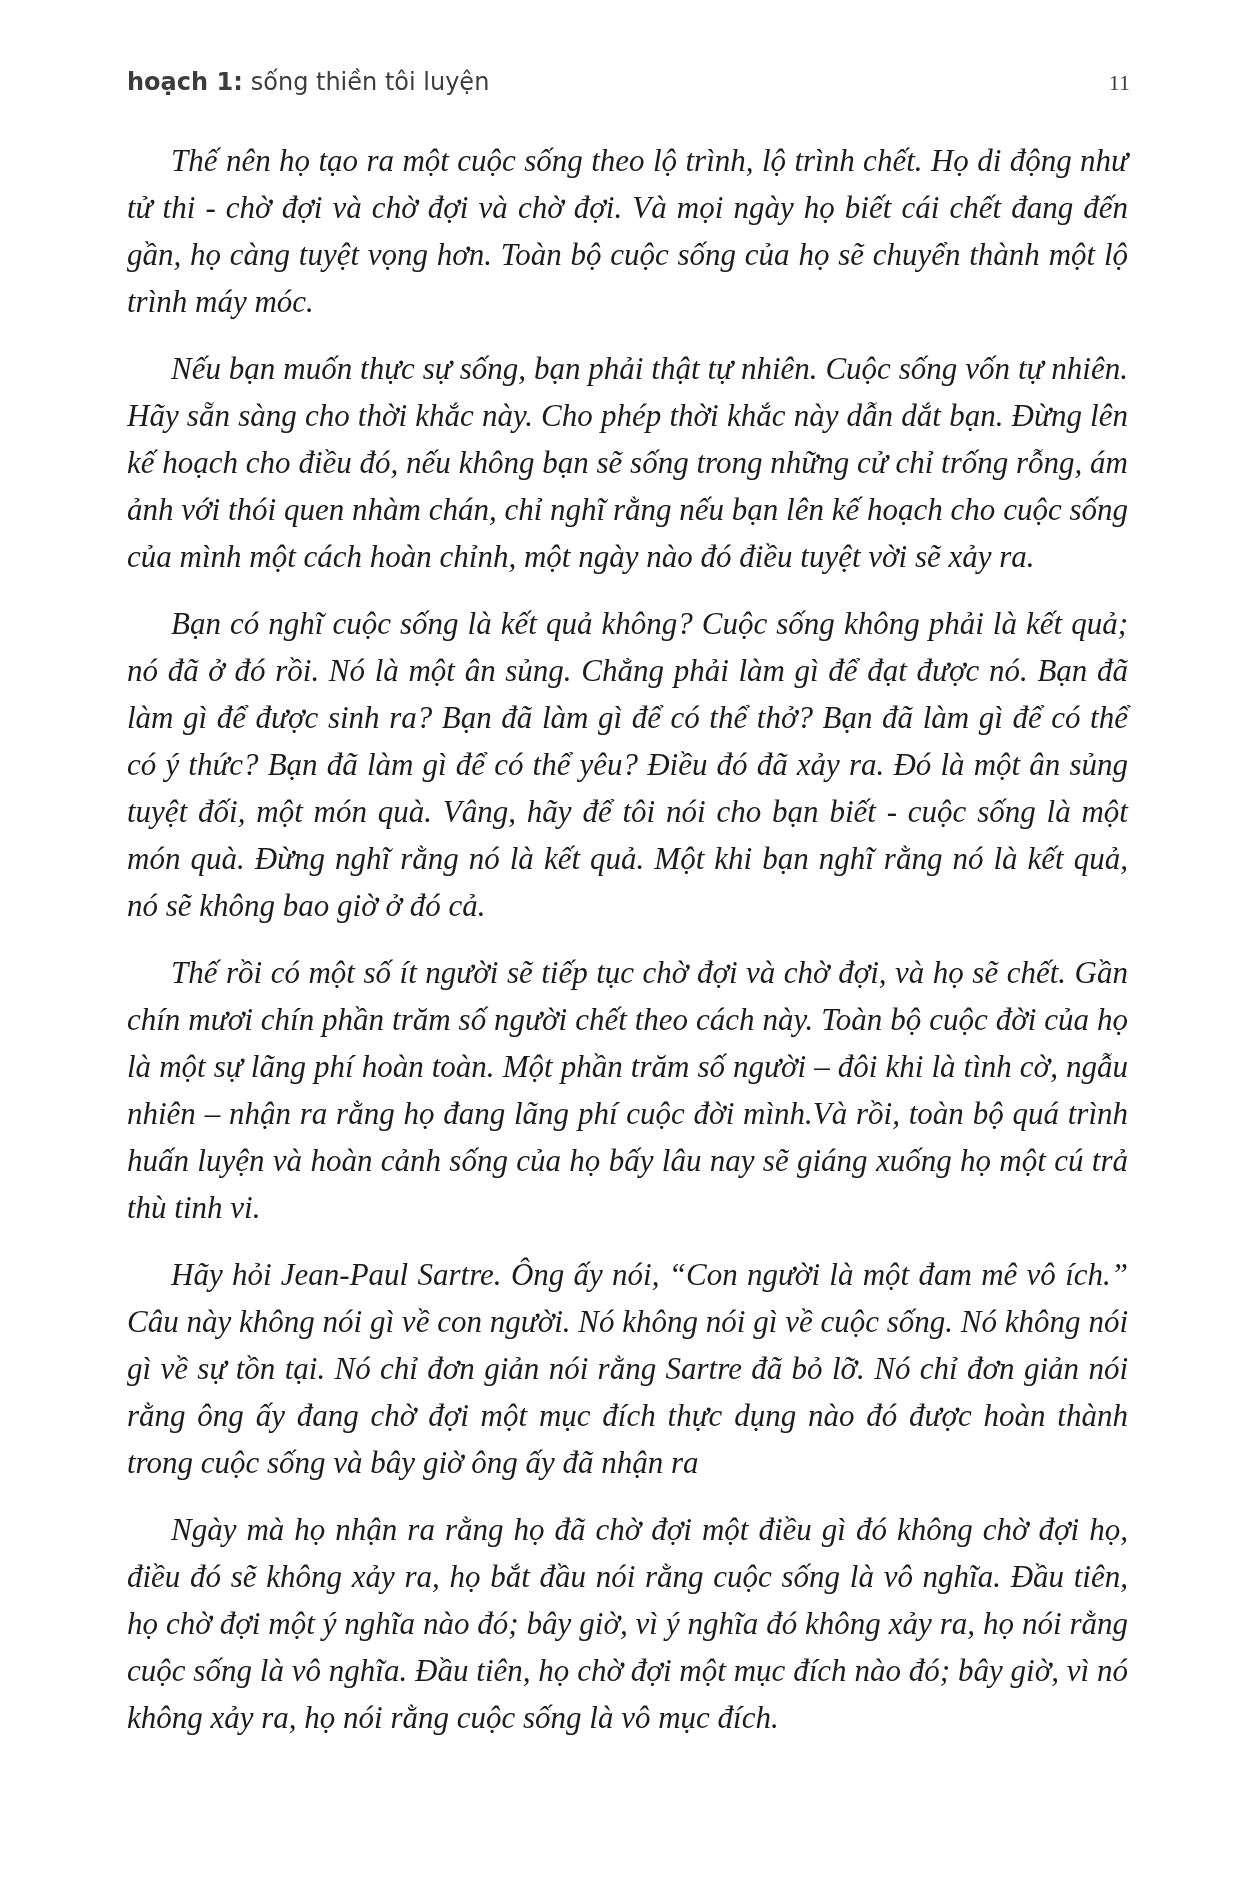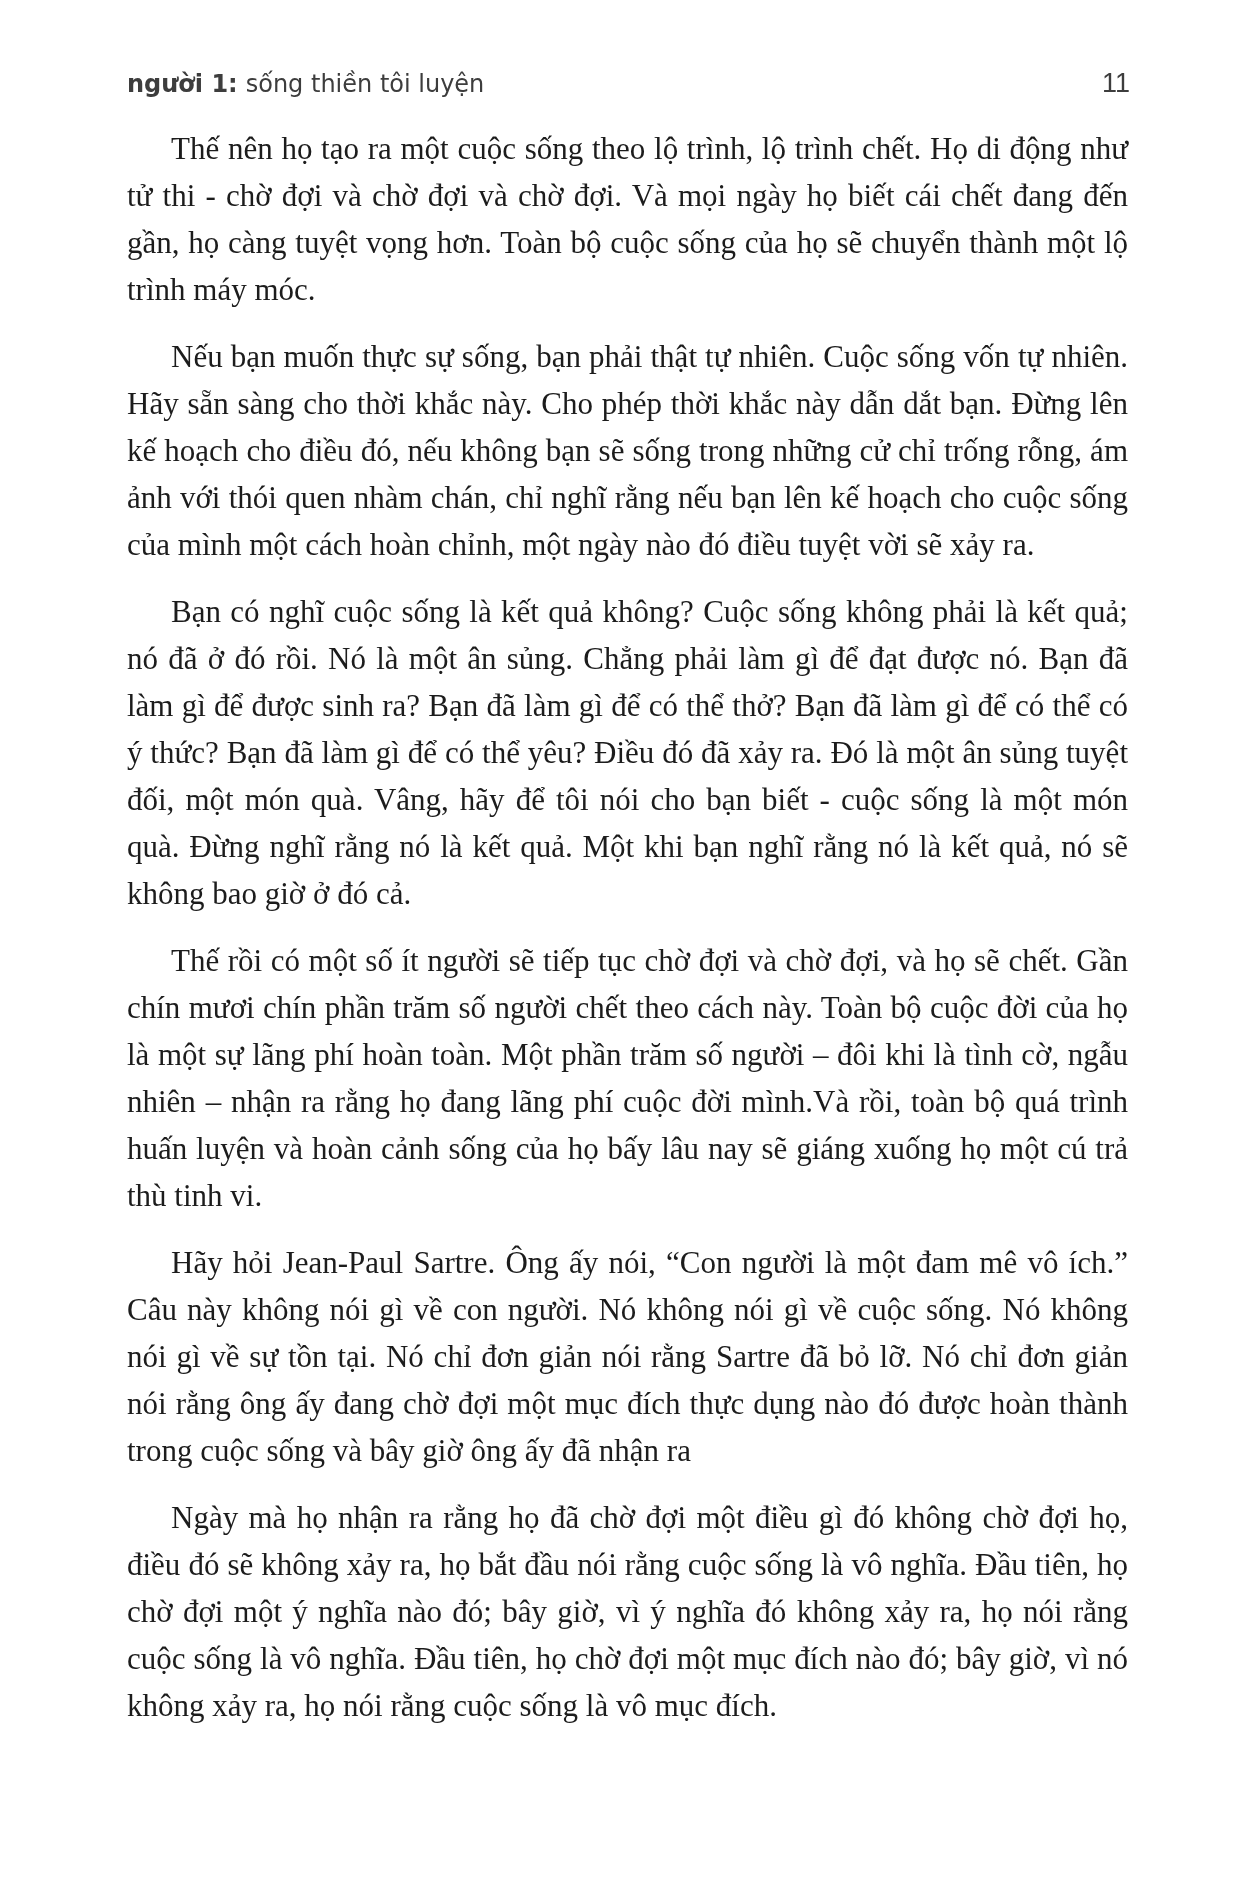--- a/index.html
+++ b/index.html
@@ -24,48 +24,49 @@
     justify-content: space-between;
     align-items: baseline;
     font-family: "DejaVu Sans", "Liberation Sans", sans-serif;
     font-size: 24px;
     color: #3d3d3d;
   }
   .chapter-heading { white-space: nowrap; letter-spacing: 0; }
   .chapter-label { font-weight: bold; }
   .chapter-title { font-weight: normal; margin-left: 8px; }
   .page-number {
-    font-family: Liberation Sans, sans-serif;
-    font-size: 27px;
+    font-family: Liberation Serif, serif;
+    font-size: 22px;
     color: #3d3d3d;
   }
   .body-text {
     position: absolute;
     top: 125px;
     left: 127px;
     width: 1001px;
     font-family: "Liberation Serif", "DejaVu Serif", serif;
     font-size: 31px;
     line-height: 47px;
     color: #1c1c1c;
     text-align: justify;
   }
   .body-text p {
-    margin: 0 0 20px 0;
+    margin: 12px 0 20px 0;
     text-indent: 44px;
+    font-style: italic;
   }
 </style>
 </head>
 <body>
 
 <div class="page">
 
   <div class="running-header">
     <div class="chapter-heading">
-      <span class="chapter-label">người 1:</span><span class="chapter-title">sống thiền tôi luyện</span>
+      <span class="chapter-label">hoạch 1:</span><span class="chapter-title">sống thiền tôi luyện</span>
     </div>
     <div class="page-number">11</div>
   </div>
 
   <div class="body-text">
     <p>Thế nên họ tạo ra một cuộc sống theo lộ trình, lộ trình chết. Họ di động như tử thi - chờ đợi và chờ đợi và chờ đợi. Và mọi ngày họ biết cái chết đang đến gần, họ càng tuyệt vọng hơn. Toàn bộ cuộc sống của họ sẽ chuyển thành một lộ trình máy móc.</p>
     <p>Nếu bạn muốn thực sự sống, bạn phải thật tự nhiên. Cuộc sống vốn tự nhiên. Hãy sẵn sàng cho thời khắc này. Cho phép thời khắc này dẫn dắt bạn. Đừng lên kế hoạch cho điều đó, nếu không bạn sẽ sống trong những cử chỉ trống rỗng, ám ảnh với thói quen nhàm chán, chỉ nghĩ rằng nếu bạn lên kế hoạch cho cuộc sống của mình một cách hoàn chỉnh, một ngày nào đó điều tuyệt vời sẽ xảy ra.</p>
     <p>Bạn có nghĩ cuộc sống là kết quả không? Cuộc sống không phải là kết quả; nó đã ở đó rồi. Nó là một ân sủng. Chẳng phải làm gì để đạt được nó. Bạn đã làm gì để được sinh ra? Bạn đã làm gì để có thể thở? Bạn đã làm gì để có thể có ý thức? Bạn đã làm gì để có thể yêu? Điều đó đã xảy ra. Đó là một ân sủng tuyệt đối, một món quà. Vâng, hãy để tôi nói cho bạn biết - cuộc sống là một món quà. Đừng nghĩ rằng nó là kết quả. Một khi bạn nghĩ rằng nó là kết quả, nó sẽ không bao giờ ở đó cả.</p>
     <p>Thế rồi có một số ít người sẽ tiếp tục chờ đợi và chờ đợi, và họ sẽ chết. Gần chín mươi chín phần trăm số người chết theo cách này. Toàn bộ cuộc đời của họ là một sự lãng phí hoàn toàn. Một phần trăm số người – đôi khi là tình cờ, ngẫu nhiên – nhận ra rằng họ đang lãng phí cuộc đời mình.Và rồi, toàn bộ quá trình huấn luyện và hoàn cảnh sống của họ bấy lâu nay sẽ giáng xuống họ một cú trả thù tinh vi.</p>
     <p>Hãy hỏi Jean-Paul Sartre. Ông ấy nói, “Con người là một đam mê vô ích.” Câu này không nói gì về con người. Nó không nói gì về cuộc sống. Nó không nói gì về sự tồn tại. Nó chỉ đơn giản nói rằng Sartre đã bỏ lỡ. Nó chỉ đơn giản nói rằng ông ấy đang chờ đợi một mục đích thực dụng nào đó được hoàn thành trong cuộc sống và bây giờ ông ấy đã nhận ra</p>

